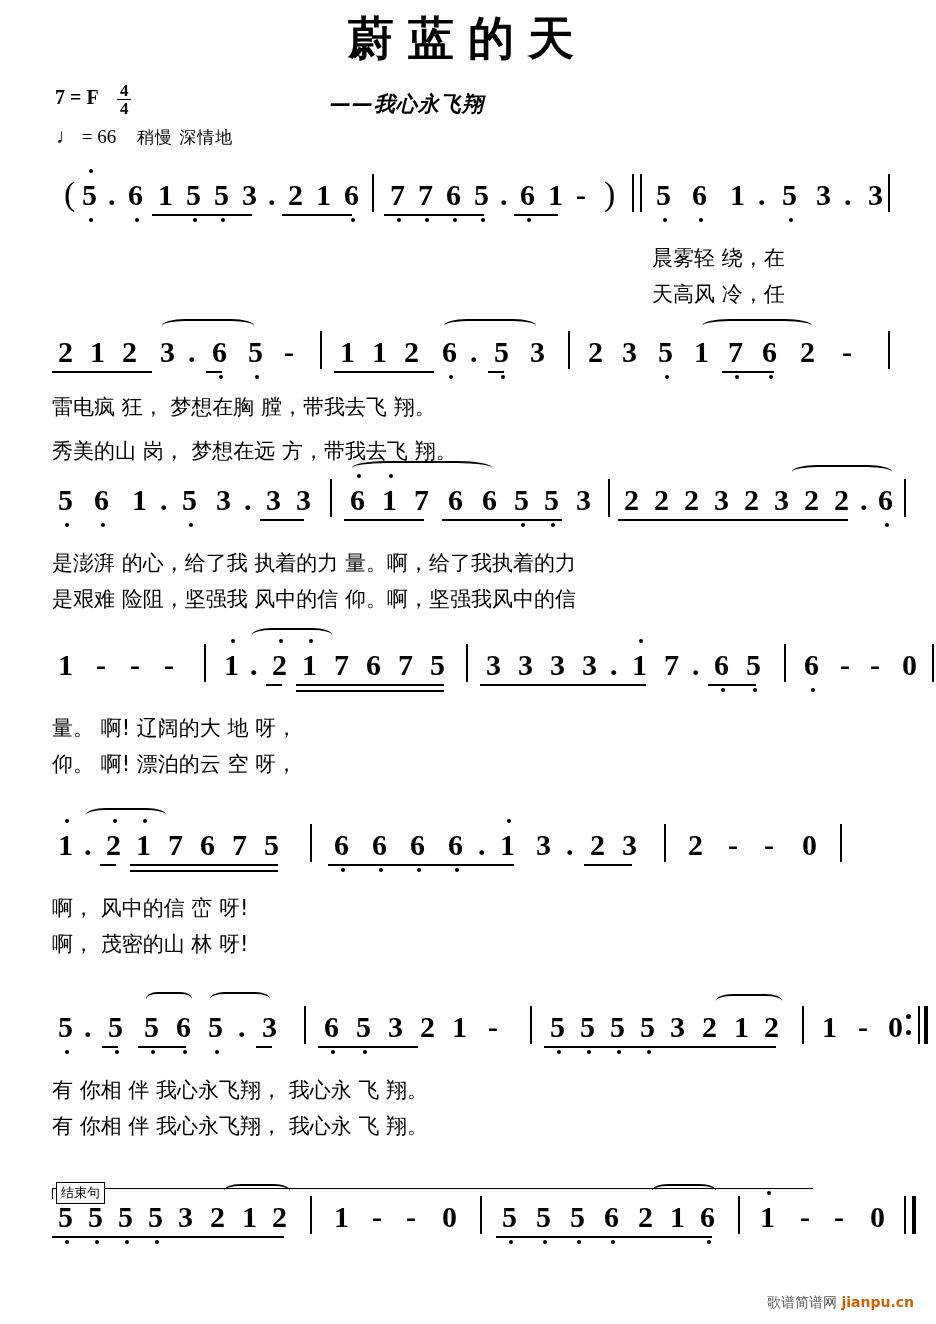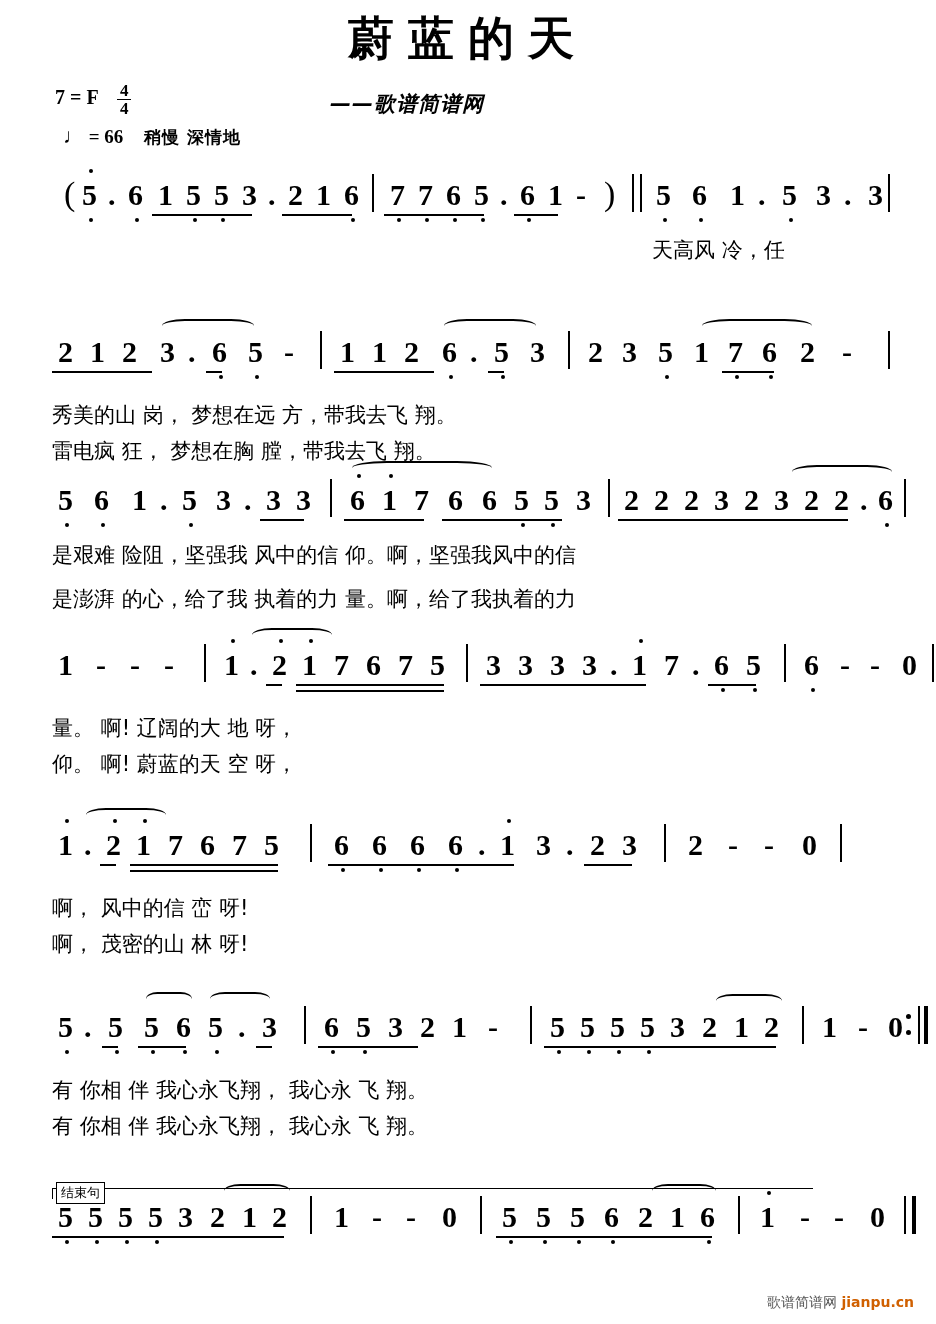--- a/index.html
+++ b/index.html
@@ -23,21 +23,21 @@
   }
   .keysig{
     position:absolute;top:82px;left:55px;
     font-family:"Liberation Serif", serif;font-size:20px;font-weight:bold;
   }
   .keysig .frac{display:inline-block;vertical-align:middle;text-align:center;margin-left:14px;line-height:1.0;font-size:17px;}
   .keysig .frac .num{display:block;border-bottom:1.6px solid #000;padding:0 3px;}
   .keysig .frac .den{display:block;padding:0 3px;}
   .tempo{
     position:absolute;top:124px;left:56px;
-    font-size:19px;font-weight:bold;font-family:"Liberation Serif", serif;margin-left:7px;
+    font-size:19px;font-weight:normal;font-family:"Liberation Serif", serif;
   }
   .tempo .note{font-size:21px;}
   .tempo .expr{font-family:"DejaVu Sans", sans-serif;font-size:17px;margin-left:16px;letter-spacing:1px;}
   .credits{
     position:absolute;top:86px;right:56px;text-align:left;
     font-family:"DejaVu Sans", sans-serif;font-weight:bold;font-size:19px;line-height:30px;
   }
   .credits div span.role{margin-left:14px;}
 
   
@@ -75,21 +75,21 @@
   }
   .watermark b{color:#d06000;}
 </style>
 </head>
 <body>
 
 <div class="sheet">
 
   <div class="title">蔚蓝的天</div>
 
-  <div class="subtitle">——歌谱简谱网</div>
+  <div class="subtitle">——我心永飞翔</div>
 
   <div class="keysig">
     <span>7 = F</span>
     <span class="frac">
       <span class="num">4</span>
       <span class="den">4</span>
     </span>
   </div>
 
   <div class="tempo">
@@ -146,20 +146,23 @@
         <span class="dotD" style="left:647px;top:40px;"></span>
       <span class="n" style="left:678px;">1</span>
       <span class="n" style="left:706px;">.</span>
       <span class="n" style="left:730px;">5</span>
         <span class="dotD" style="left:737px;top:40px;"></span>
       <span class="n" style="left:764px;">3</span>
       <span class="n" style="left:792px;">.</span>
       <span class="n" style="left:816px;">3</span>
       <div class="bar" style="left:836px;"></div>
     </div>
+    <div class="lyric" style="margin-top:8px;">
+      <span style="left:600px;">晨雾轻     绕，在</span>
+    </div>
     <div class="lyric">
       <span style="left:600px;">天高风     冷，任</span>
     </div>
   </div>
 
   <div class="system" style="top:335px;">
     <div class="notes">
       <span class="n" style="left:6px;">2</span>
       <span class="n" style="left:38px;">1</span>
       <span class="n" style="left:70px;">2</span>
@@ -195,25 +198,25 @@
       <span class="n" style="left:676px;">7</span>
         <span class="dotD" style="left:683px;top:40px;"></span>
       <span class="n" style="left:710px;">6</span>
         <span class="dotD" style="left:717px;top:40px;"></span>
       <span class="n" style="left:748px;">2</span>
       <span class="n" style="left:790px;">-</span>
       <div class="beam" style="left:670px;top:36px;width:52px;"></div>
       <div class="slur" style="left:650px;top:-16px;width:110px;"></div>
       <div class="bar" style="left:836px;"></div>
     </div>
+    <div class="lyric">
+      <span style="left:0px;">雷电疯     狂，   梦想在胸     膛，带我去飞     翔。</span>
+    </div>
     <div class="lyric" style="margin-top:8px;">
       <span style="left:0px;">秀美的山     岗，   梦想在远     方，带我去飞     翔。</span>
-    </div>
-    <div class="lyric">
-      <span style="left:0px;">雷电疯     狂，   梦想在胸     膛，带我去飞     翔。</span>
     </div>
   </div>
 
   <div class="system" style="top:483px;">
     <div class="notes">
       <span class="n" style="left:6px;">5</span>
         <span class="dotD" style="left:13px;top:40px;"></span>
       <span class="n" style="left:42px;">6</span>
         <span class="dotD" style="left:49px;top:40px;"></span>
       <span class="n" style="left:80px;">1</span>
@@ -250,25 +253,25 @@
       <span class="n" style="left:722px;">3</span>
       <span class="n" style="left:752px;">2</span>
       <span class="n" style="left:782px;">2</span>
       <span class="n" style="left:808px;">.</span>
       <span class="n" style="left:826px;">6</span>
         <span class="dotD" style="left:833px;top:40px;"></span>
       <div class="beam" style="left:566px;top:36px;width:230px;"></div>
       <div class="slur" style="left:740px;top:-18px;width:100px;"></div>
       <div class="bar" style="left:852px;"></div>
     </div>
+    <div class="lyric" style="margin-top:8px;">
+      <span style="left:0px;">是澎湃 的心，给了我  执着的力  量。啊，给了我执着的力</span>
+    </div>
     <div class="lyric">
       <span style="left:0px;">是艰难 险阻，坚强我  风中的信  仰。啊，坚强我风中的信</span>
-    </div>
-    <div class="lyric" style="margin-top:8px;">
-      <span style="left:0px;">是澎湃 的心，给了我  执着的力  量。啊，给了我执着的力</span>
     </div>
   </div>
 
   <div class="system" style="top:648px;">
     <div class="notes">
       <span class="n" style="left:6px;">1</span>
       <span class="n" style="left:44px;">-</span>
       <span class="n" style="left:78px;">-</span>
       <span class="n" style="left:112px;">-</span>
       <div class="bar" style="left:152px;"></div>
@@ -308,21 +311,21 @@
         <span class="dotD" style="left:759px;top:40px;"></span>
       <span class="n" style="left:788px;">-</span>
       <span class="n" style="left:818px;">-</span>
       <span class="n" style="left:850px;">0</span>
       <div class="bar" style="left:880px;"></div>
     </div>
     <div class="lyric" style="margin-top:8px;">
       <span style="left:0px;">量。      啊!         辽阔的大    地     呀，</span>
     </div>
     <div class="lyric">
-      <span style="left:0px;">仰。      啊!         蔚蓝的天    空     呀，</span>
+      <span style="left:0px;">仰。      啊!         漂泊的云    空     呀，</span>
     </div>
   </div>
 
   <div class="system" style="top:828px;">
     <div class="notes">
       <span class="n" style="left:6px;">1</span>
         <span class="dotU" style="left:13px;top:-9px;"></span>
       <span class="n" style="left:32px;">.</span>
       <span class="n" style="left:54px;">2</span>
         <span class="dotU" style="left:61px;top:-9px;"></span>

